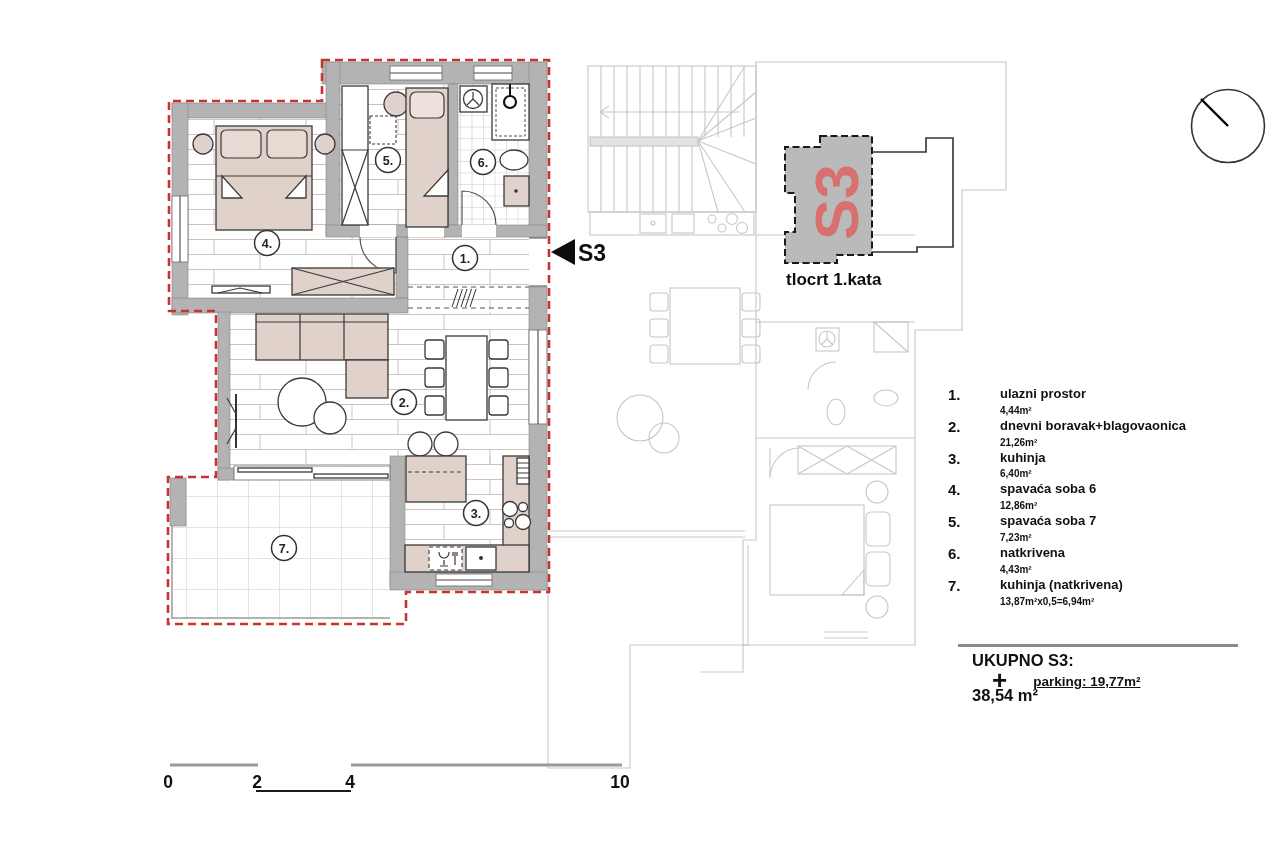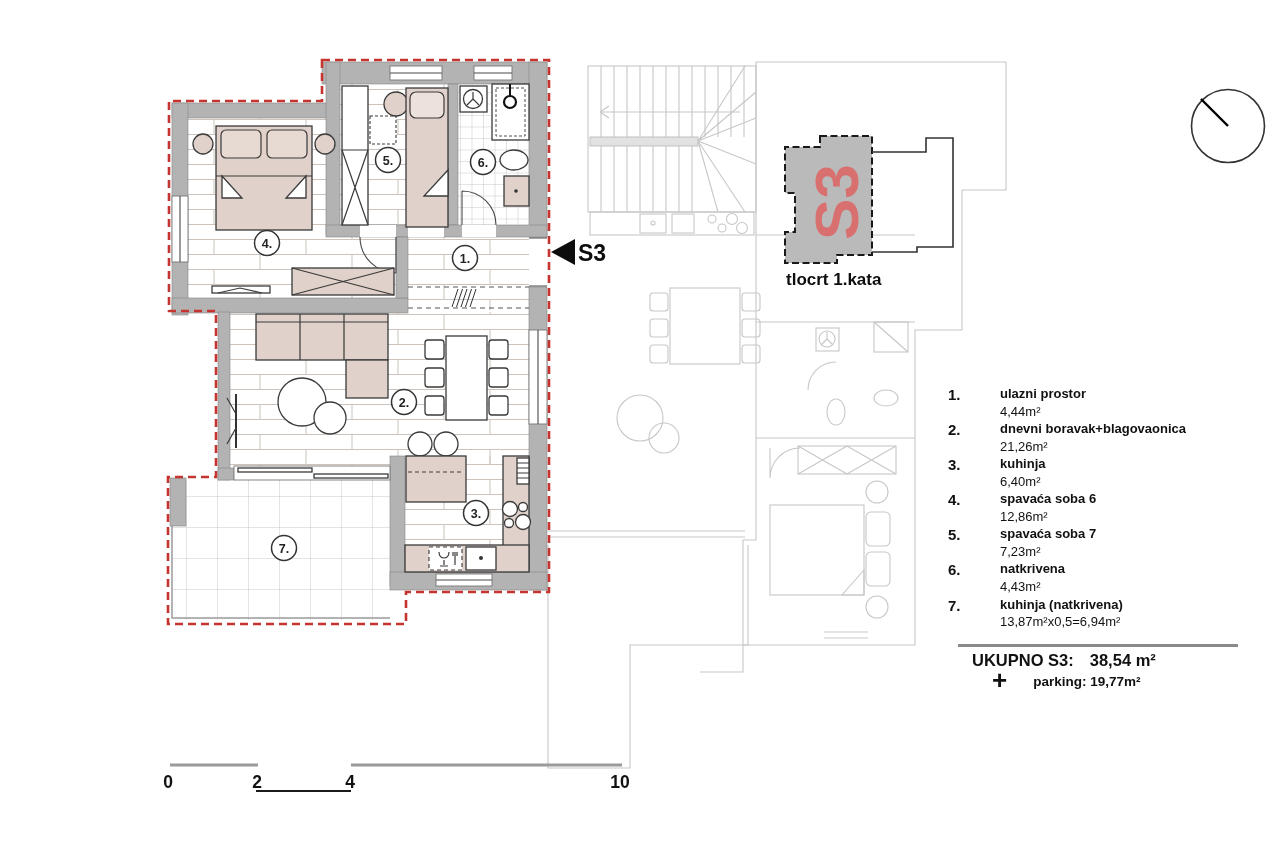--- a/index.html
+++ b/index.html
@@ -15,28 +15,28 @@
   .ln{stroke:#3a3a3a;stroke-width:1.2;fill:none;}
   .door{stroke:#4a4a4a;stroke-width:1.1;fill:none;}
   .nbr{stroke:#c7c7c7;stroke-width:1.1;fill:none;}
   .numc{fill:#fff;stroke:#333;stroke-width:1.5;}
   .numt{font-size:12.5px;font-weight:bold;fill:#222;text-anchor:middle;}
 
   .legend{position:absolute;left:948px;top:387px;width:300px;}
   .lg-item{display:grid;grid-template-columns:52px 1fr;margin-bottom:3px;}
   .lg-num{font-size:15px;font-weight:bold;line-height:1.12;}
   .lg-name{font-size:13px;font-weight:bold;line-height:1.12;}
-  .lg-area{grid-column:2;font-size:13px;font-weight:normal;line-height:1.1;margin-top:1px;}
+  .lg-area{grid-column:2;font-size:10px;font-weight:bold;line-height:1.1;margin-top:1px;}
 
   .total-line{position:absolute;left:958px;top:644px;width:280px;height:3px;background:#8a8a8a;}
   .total-row{position:absolute;left:972px;top:651px;display:flex;gap:16px;
-             font-size:16.5px;font-weight:bold;white-space:nowrap;}
+             font-size:16.5px;font-weight:bold;white-space:nowrap;flex-direction:column;}
   .parking-row{position:absolute;left:992px;top:669px;display:flex;gap:26px;align-items:flex-start;white-space:nowrap;}
   .parking-plus{font-size:26px;font-weight:bold;line-height:.85;}
-  .parking-text{font-size:13.5px;font-weight:bold;margin-top:5px;}
+  .parking-text{font-size:13.5px;font-weight:bold;margin-top:5px;text-decoration:underline;}
 </style>
 </head>
 <body>
 
 <div class="page">
 <svg width="1280" height="848" viewBox="0 0 1280 848">
   <defs>
     <pattern id="plank" width="92" height="30" patternUnits="userSpaceOnUse">
       <path d="M0,14.5 H92 M0,29.5 H92 M30,0 V14.5 M76,14.5 V30" stroke="#cbc3bc" stroke-width="1" fill="none"></path>
     </pattern>

